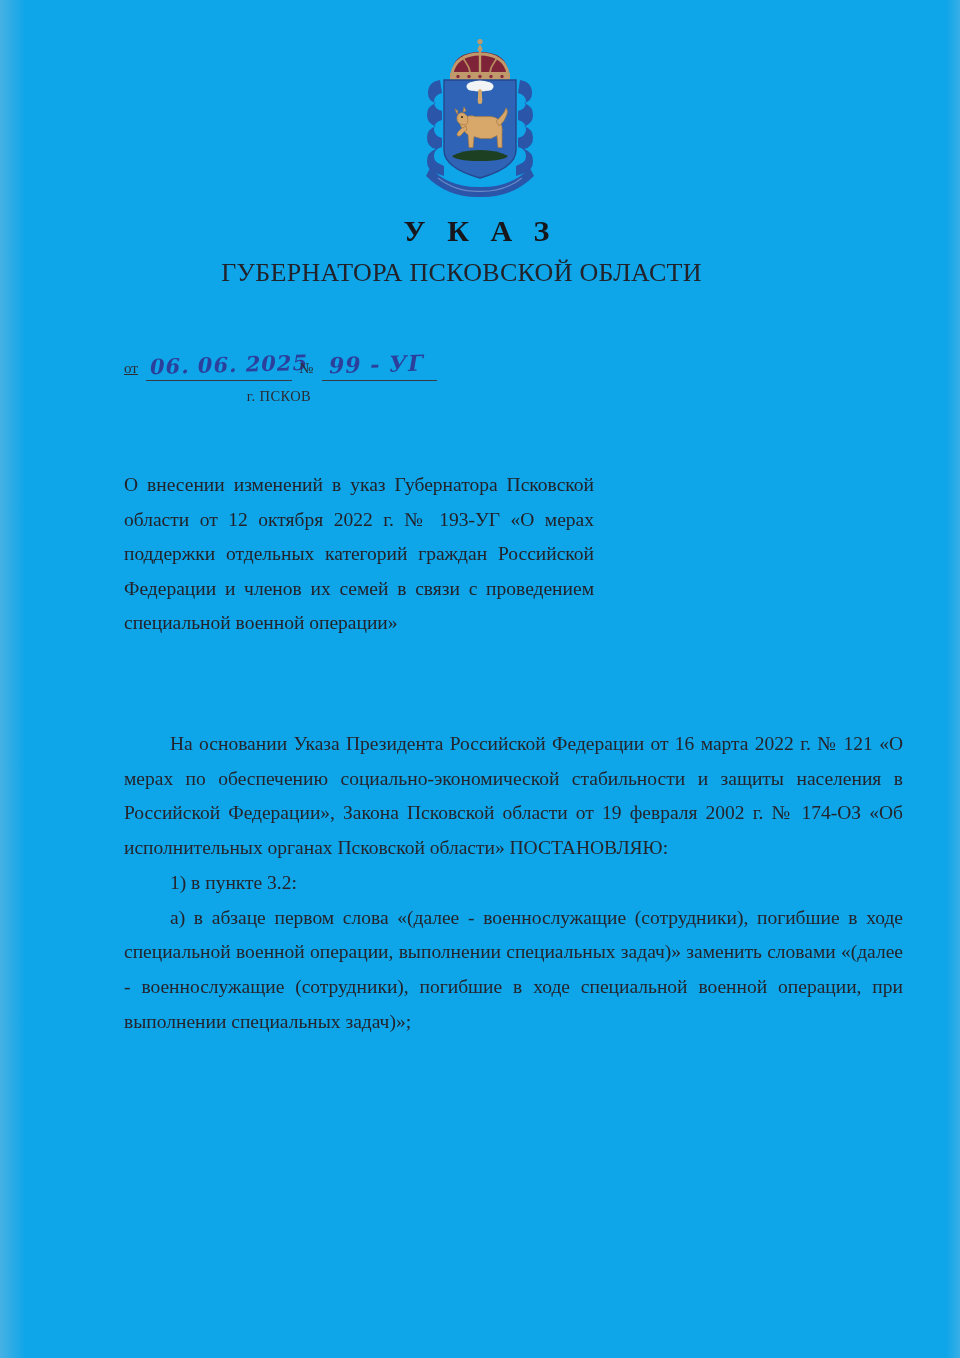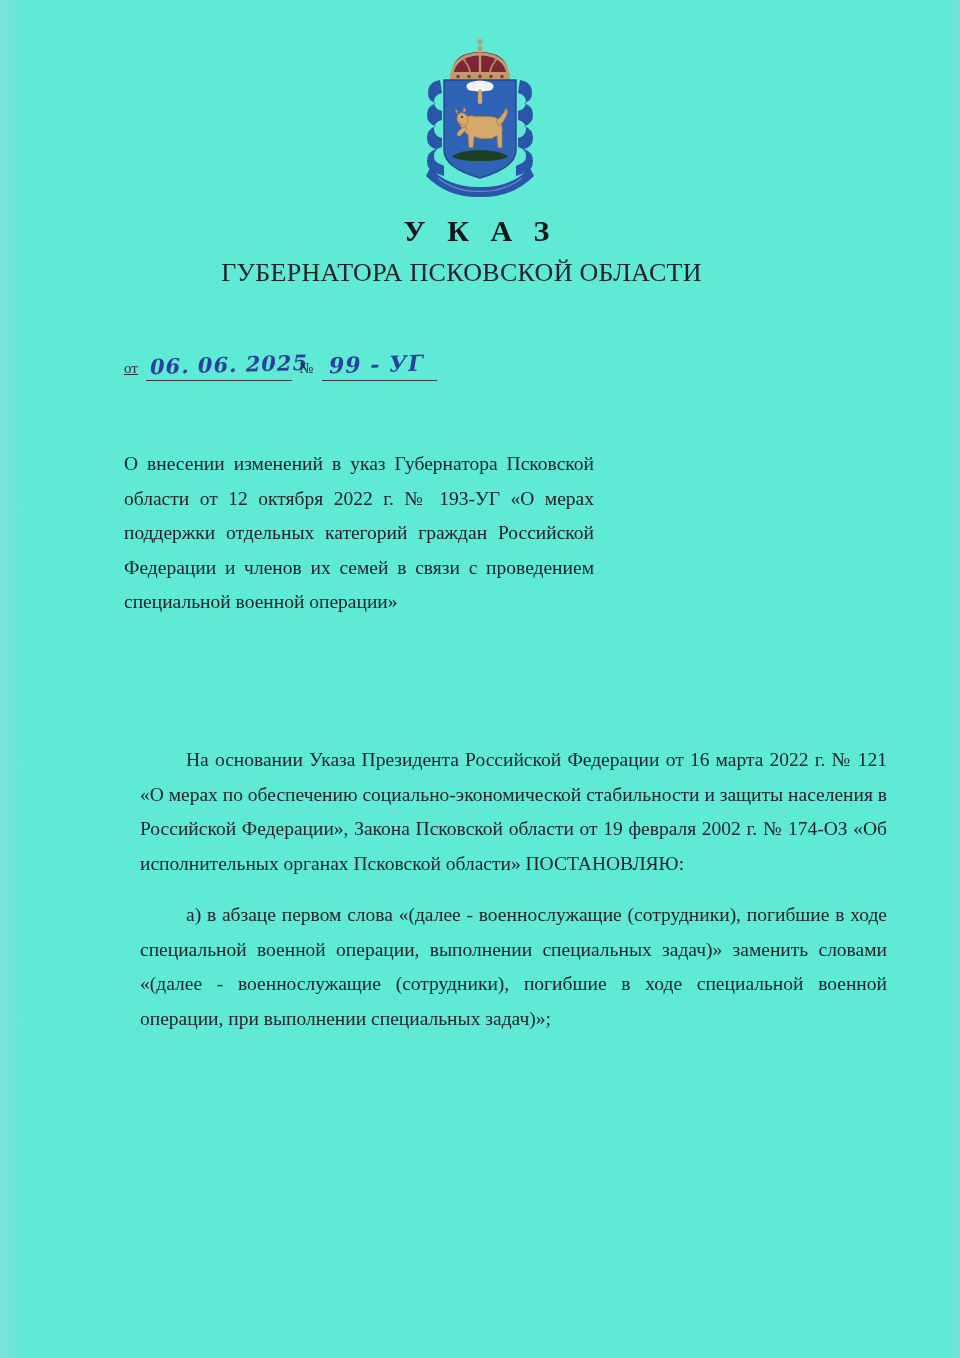--- a/index.html
+++ b/index.html
@@ -10,21 +10,21 @@
   }
   body {
     font-family: "Liberation Serif", "DejaVu Serif", serif;
     color: #1d1d1f;
   }
   .page {
     position: relative;
     width: 960px;
     height: 1358px;
     margin: 0 auto;
-    background: #5eead4;
+    background: #0ea5e9;
     overflow: hidden;
   }
   
   .page::before {
     content: "";
     position: absolute;
     inset: 0;
     pointer-events: none;
     background:
       linear-gradient(to right, rgba(200,206,216,0.30) 0px, rgba(255,255,255,0) 26px),
@@ -126,21 +126,21 @@
     width: 310px;
     text-align: center;
     font-size: 14.5px;
     letter-spacing: 0.4px;
     color: #2b2b33;
   }
 
   
   .subject {
     position: absolute;
-    top: 447px;
+    top: 468px;
     left: 124px;
     width: 470px;
     font-size: 19.5px;
     line-height: 34.5px;
     text-align: justify;
     text-align-last: left;
     color: #22222a;
   }
 
   
@@ -148,21 +148,21 @@
     position: absolute;
     top: 727px;
     left: 124px;
     width: 779px;
     font-size: 19.5px;
     line-height: 34.7px;
     text-align: justify;
     color: #24242c;
   }
   .body p {
-    margin: 16px;
+    margin: 0;
     text-indent: 46px;
   }
   .body p.last-left {
     text-align-last: left;
   }
 </style>
 </head>
 <body>
 
 <div class="page">
@@ -224,21 +224,23 @@
   <div class="title-sub">ГУБЕРНАТОРА ПСКОВСКОЙ ОБЛАСТИ</div>
 
   <div class="meta">
     <span class="meta-label">от</span>
     <span class="hand hand-date">06. 06. 2025</span>
     <span class="rule rule-date"></span>
     <span class="meta-no">№</span>
     <span class="hand hand-num">99 - УГ</span>
     <span class="rule rule-num"></span>
   </div>
+  <div class="city">г. ПСКОВ</div>
 
   <div class="subject">О внесении изменений в указ Губернатора Псковской области от 12 октября 2022 г. № 193-УГ «О мерах поддержки отдельных категорий граждан Российской Федерации и членов их семей в связи с проведением специальной военной операции»</div>
 
   <div class="body">
     <p>На основании Указа Президента Российской Федерации от 16 марта 2022 г. № 121 «О мерах по обеспечению социально-экономической стабильности и защиты населения в Российской Федерации», Закона Псковской области от 19 февраля 2002 г. № 174-ОЗ «Об исполнительных органах Псковской области» ПОСТАНОВЛЯЮ:</p>
+    <p class="last-left">1) в пункте 3.2:</p>
     <p class="last-left">а) в абзаце первом слова «(далее - военнослужащие (сотрудники), погибшие в ходе специальной военной операции, выполнении специальных задач)» заменить словами «(далее - военнослужащие (сотрудники), погибшие в ходе специальной военной операции, при выполнении специальных задач)»;</p>
   </div>
 
 </div>
 
 </body></html>

